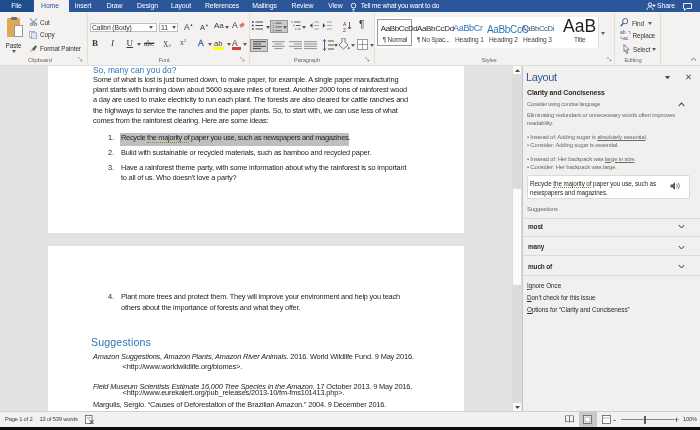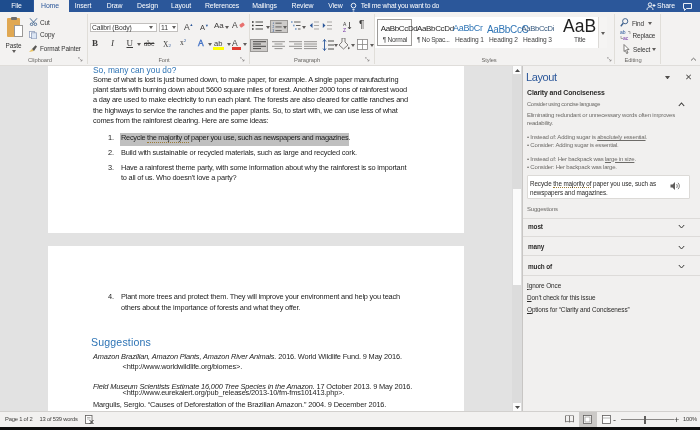--- a/index.html
+++ b/index.html
@@ -304,27 +304,27 @@
   <div class="a page" style="top:0;height:167px"></div>
   <div class="a page" style="top:180px;height:165px"></div>
 </div>
 
 <div class="a nw" style="left:93px;top:65px;font-size:8.4px;color:#2e74b5">So, many can you do?</div>
 <div class="a doctxt" style="left:93px;top:74.9px;line-height:10.3px">Some of what is lost is just burned down, to make paper, for example. A single paper manufacturing<br>plant starts with burning down about 5600 square miles of forest. Another 2000 tons of rainforest wood<br>a day are used to make electricity to run each plant. The forests are also cleared for cattle ranches and<br>the highways to service the ranches and the paper plants. So, to start with, we can use less of what<br>comes from the rainforest clearing. Here are some ideas:</div>
 <div class="a doctxt" style="left:108px;top:133.1px">1.</div>
 <div class="a" style="left:119.8px;top:132.6px;width:229px;height:13.6px;background:#bfbfbf"></div>
 <div class="a doctxt" style="left:121px;top:133.1px;letter-spacing:-0.28px">Recycle <span style="border-bottom:1px dotted #9c7b35">the majority of</span> paper you use, such as newspapers and magazines.</div>
 <div class="a doctxt" style="left:108px;top:147.9px">2.</div>
-<div class="a doctxt" style="left:121px;top:147.9px">Build with sustainable or recycled materials, such as large and recycled cork.</div>
+<div class="a doctxt" style="left:121px;top:147.9px">Build with sustainable or recycled materials, such as bamboo and recycled paper.</div>
 <div class="a doctxt" style="left:108px;top:163px">3.</div>
 <div class="a doctxt" style="left:121px;top:163px;line-height:10.4px">Have a rainforest theme party, with some information about why the rainforest is so important<br>to all of us. Who doesn’t love a party?</div>
 <div class="a doctxt" style="left:108px;top:292.3px">4.</div>
 <div class="a doctxt" style="left:121px;top:292.3px;line-height:10.4px">Plant more trees and protect them. They will improve your environment and help you teach<br>others about the importance of forests and what they offer.</div>
 <div class="a nw" style="left:91px;top:335.7px;font-size:10.6px;letter-spacing:0.15px;color:#2e74b5">Suggestions</div>
-<div class="a doctxt" style="left:93px;top:352.4px;letter-spacing:-0.15px"><i>Amazon Brazilian, Amazon Plants, Amazon River Animals.</i> 2016. World Wildlife Fund. 9 May 2016.</div>
+<div class="a doctxt" style="left:93px;top:352.4px;letter-spacing:-0.15px"><i>Amazon Suggestions, Amazon Plants, Amazon River Animals.</i> 2016. World Wildlife Fund. 9 May 2016.</div>
 <div class="a doctxt" style="left:122.5px;top:362px;letter-spacing:-0.15px">&lt;http://www.worldwildlife.org/biomes&gt;.</div>
 <div class="a doctxt" style="left:93px;top:382px;letter-spacing:-0.15px"><i>Field Museum Scientists Estimate 16,000 Tree Species in the Amazon.</i> 17 October 2013. 9 May 2016.</div>
 <div class="a doctxt" style="left:122.5px;top:387.9px;letter-spacing:-0.15px">&lt;http://www.eurekalert.org/pub_releases/2013-10/fm-fms101413.php&gt;.</div>
 <div class="a doctxt" style="left:93px;top:399.8px;letter-spacing:-0.15px">Margulis, Sergio. “Causes of Deforestation of the Brazilian Amazon.” 2004. 9 December 2016.</div>
 
 <div class="a" id="vscroll">
   <div class="a" style="left:0.5px;top:0;width:8.5px;height:7.5px;background:#fcfcfc"></div>
   <svg class="a" style="left:2.5px;top:2.5px" width="5" height="3" viewBox="0 0 5 3">
       <path d="M0 3 L2.5 0 L5 3 Z" fill="#4a4a4a"></path>
     </svg>

